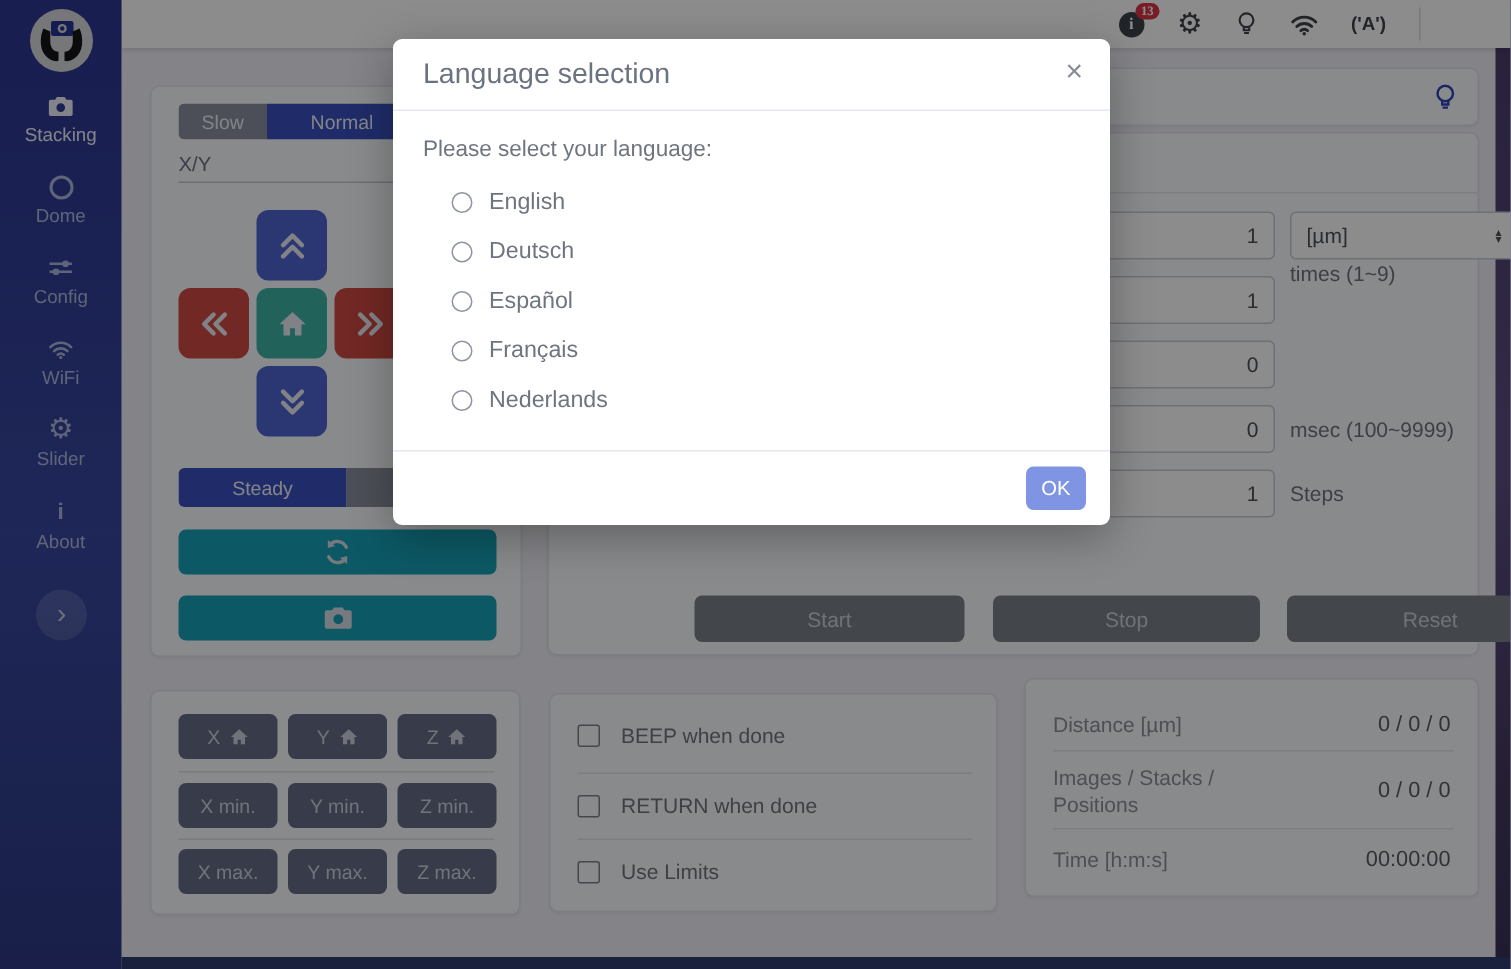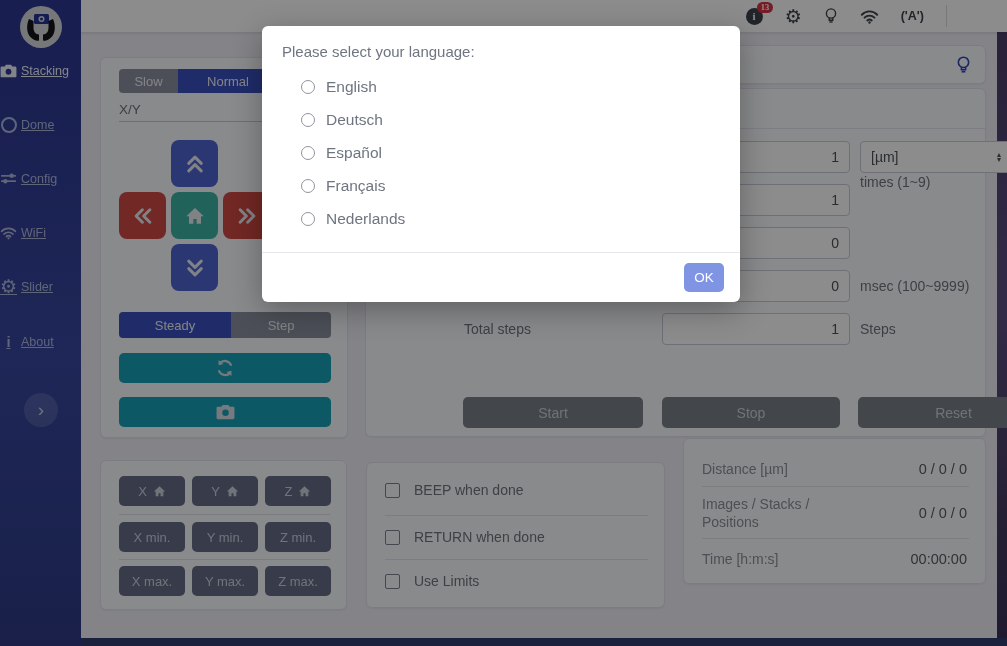--- a/index.html
+++ b/index.html
@@ -6,22 +6,22 @@
   .screen{position:relative;width:1007px;height:646px;overflow:hidden;
     font-family:"Liberation Sans",sans-serif;background:#f0f1f7;}
   .edge-right{position:absolute;top:32px;right:0;width:10px;bottom:8px;
     background:linear-gradient(180deg,#4a3d68,#5d4e82 45%,#45395f 80%,#3a3158);}
   .edge-bottom{position:absolute;left:81px;right:0;bottom:0;height:8px;background:#303c6e;}
 
   
   .sidebar{position:absolute;left:0;top:0;width:81px;height:646px;z-index:5;
     background:linear-gradient(180deg,#2c3790,#37479f 55%,#2e3a85);}
   .logo{position:absolute;left:20px;top:6px;width:42px;height:42px;cursor:pointer;}
-  .side-item{position:absolute;left:0;width:81px;display:flex;
-    align-items:center;gap:4px;color:#aeb8dd;cursor:pointer;text-decoration:underline;}
+  .side-item{position:absolute;left:0;width:81px;display:flex;flex-direction:column;
+    align-items:center;gap:4px;color:#aeb8dd;cursor:pointer;}
   .side-item.active{color:#eef1fb;}
   .side-item .lbl{font-size:12.5px;}
   .si-0{top:62px}.si-1{top:116px}.si-2{top:170px}.si-3{top:224px}.si-4{top:278px}.si-5{top:333px}
   .ic16{width:17px;height:17px;display:flex;align-items:center;justify-content:center;}
   .dome-circle{width:12px;height:12px;border:2px solid currentColor;border-radius:50%;display:inline-block;}
   .about-i{font-size:15px;font-weight:bold;}
   .gear-glyph{font-size:19px;line-height:17px;}
   .collapse-btn{position:absolute;left:24px;top:393px;width:34px;height:34px;border-radius:50%;
     background:rgba(255,255,255,.14);color:#c9cfe8;display:flex;align-items:center;
     justify-content:center;font-size:19px;cursor:pointer;}
@@ -41,21 +41,21 @@
   .burger span{display:block;height:2.6px;background:#3d434a;border-radius:2px;}
 
   
   .card{position:absolute;background:#fafbfe;border:1px solid #e2e4ee;border-radius:6px;
     box-shadow:0 1px 2px rgba(40,40,80,.06);box-sizing:border-box;}
   .motion-card{left:100px;top:57px;width:248px;height:381px;}
   .head-card{left:365px;top:45px;width:621px;height:39px;}
   .settings-card{left:365px;top:88px;width:621px;height:349px;}
   .axis-card{left:100px;top:460px;width:247px;height:150px;}
   .options-card{left:366px;top:462px;width:299px;height:146px;}
-  .status-card{left:683px;top:438px;width:303px;height:146px;text-decoration:underline;}
+  .status-card{left:683px;top:452px;width:303px;height:146px;text-decoration:underline;}
 
   
   .seg{position:absolute;display:flex;border-radius:4px;overflow:hidden;}
   .seg-speed{left:18px;top:11px;height:24px;}
   .seg-btn{border:none;font-size:13px;color:#eef0f6;background:#8b919e;cursor:pointer;
     font-family:inherit;padding:0;}
   .seg-btn.sel{background:var(--accent,#3950c0);}
   .sp-slow{width:59px}.sp-normal{width:100px}
   .axis-tab{position:absolute;left:18px;top:44px;font-size:13.5px;color:#6b7280;cursor:pointer;}
   .axis-line{position:absolute;left:18px;top:63px;width:212px;height:1px;background:#c6cad6;}
@@ -390,20 +390,24 @@
     <div class="st-div sd-0"></div>
     <span class="st-label stl-1">Images / Stacks / Positions</span>
     <span class="st-value stv-1">0 / 0 / 0</span>
     <div class="st-div sd-1"></div>
     <span class="st-label stl-2">Time [h:m:s]</span>
     <span class="st-value stv-2">00:00:00</span>
   </section>
 
   <div class="backdrop"></div>
   <div class="modal">
+    <div class="m-header">
+      <h2 class="m-title">Language selection</h2>
+      <button class="m-close">×</button>
+    </div>
     <div class="m-body">
       <p class="m-prompt">Please select your language:</p>
       <label class="radio-row">
         <span class="radio"></span>
         <span>English</span>
       </label>
       <label class="radio-row">
         <span class="radio"></span>
         <span>Deutsch</span>
       </label>

